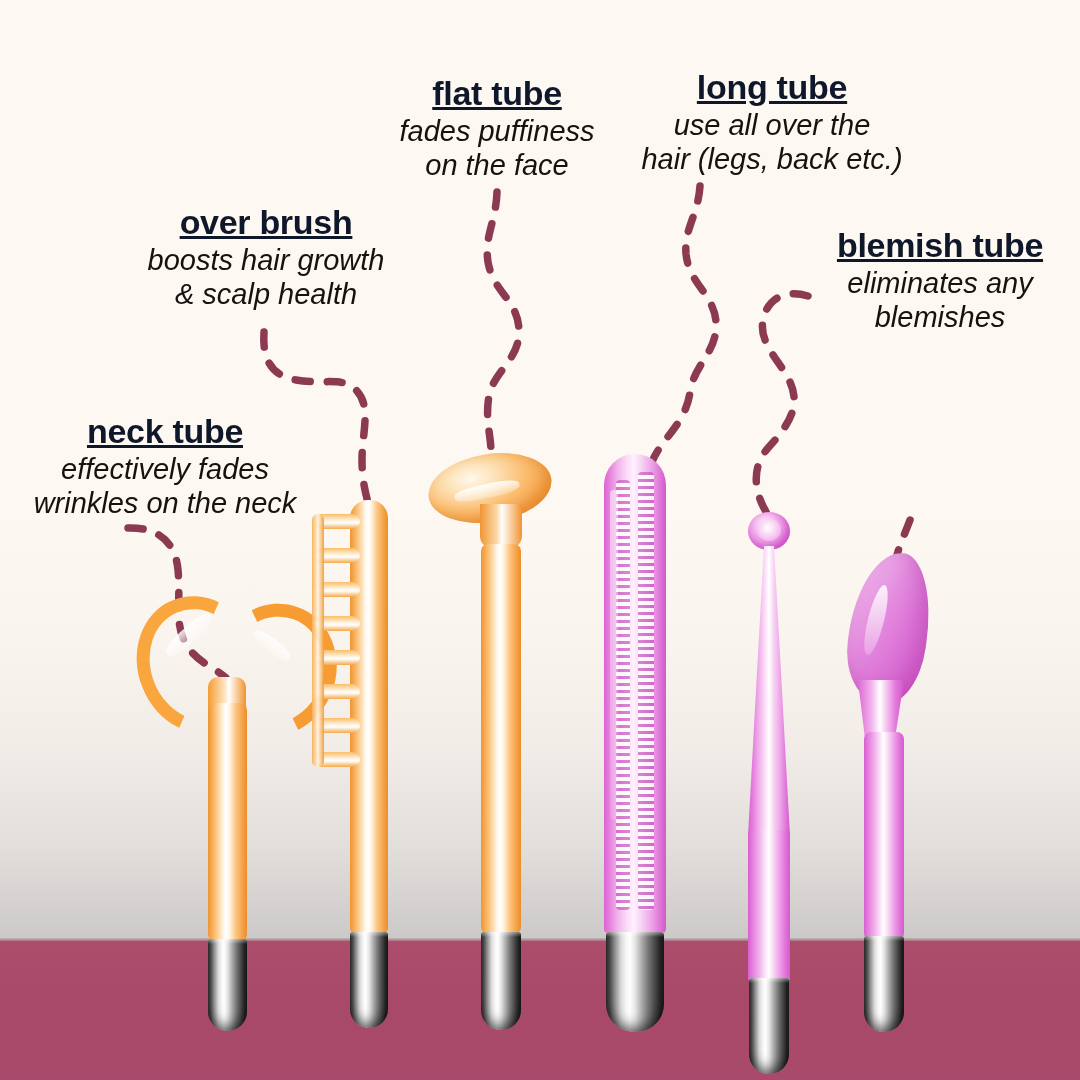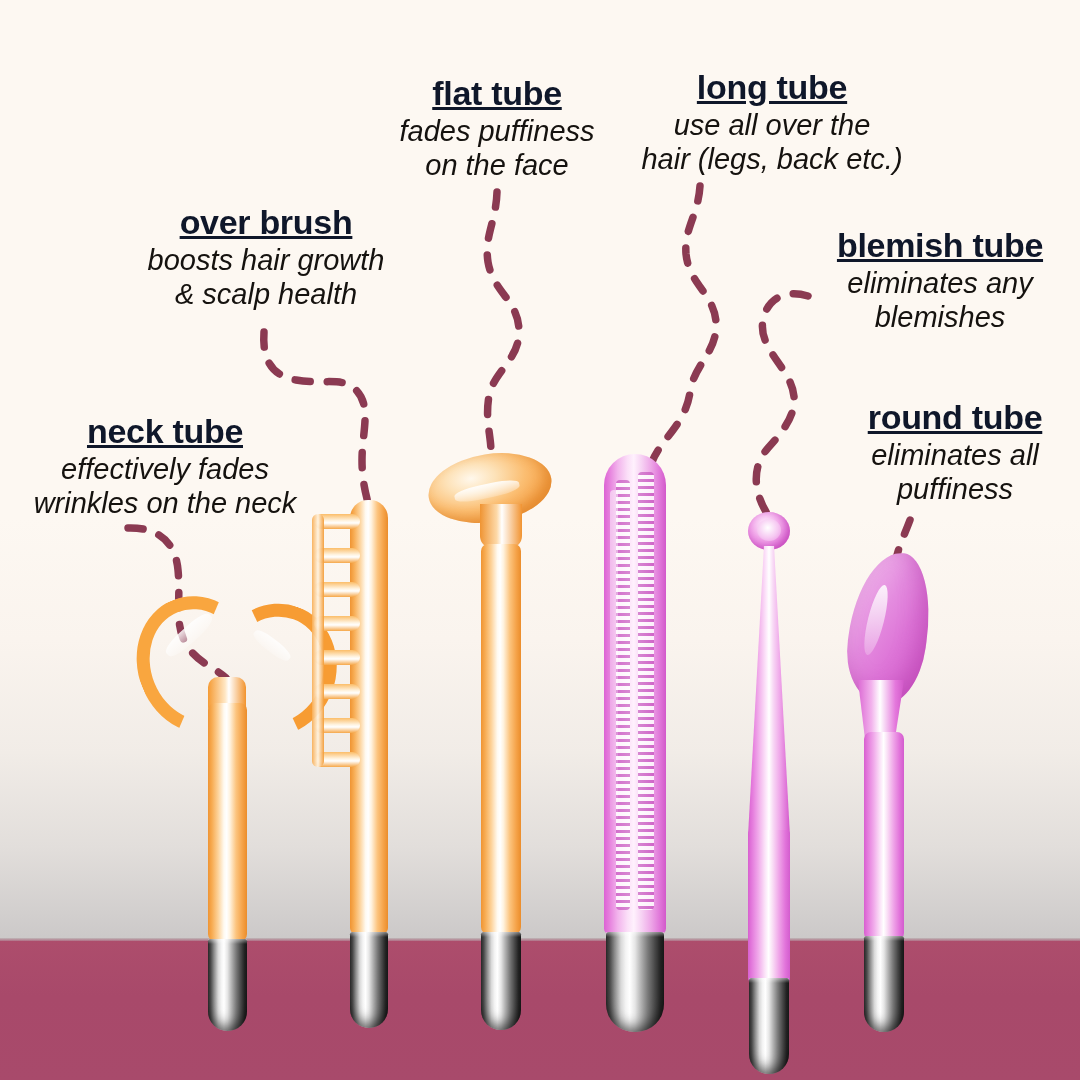--- a/index.html
+++ b/index.html
@@ -194,25 +194,20 @@
     <div class="desc">use all over the</div>
     <div class="desc">hair (legs, back etc.)</div>
   </div>
 
   <div class="label" style="left:800px;top:228px;width:280px;">
     <div class="title">blemish tube</div>
     <div class="desc">eliminates any</div>
     <div class="desc">blemishes</div>
   </div>
 
-  <div class="label" style="left:830px;top:400px;width:250px;">
-    <div class="title">round tube</div>
-    <div class="desc">eliminates all</div>
-    <div class="desc">puffiness</div>
-  </div>
 
   <div class="wand" style="left:130px;top:585px;width:190px;height:450px;">
 
     <div class="fork-arm" style="left:8px;top:10px;width:96px;height:114px;
                 border-color:#f9a63f transparent transparent #f9a63f;
                 transform:rotate(-22deg);"></div>
 
     <div class="fork-arm" style="left:84px;top:18px;width:96px;height:108px;
                 border-color:#f79c33 #f79c33 transparent transparent;
                 transform:rotate(20deg);"></div>

